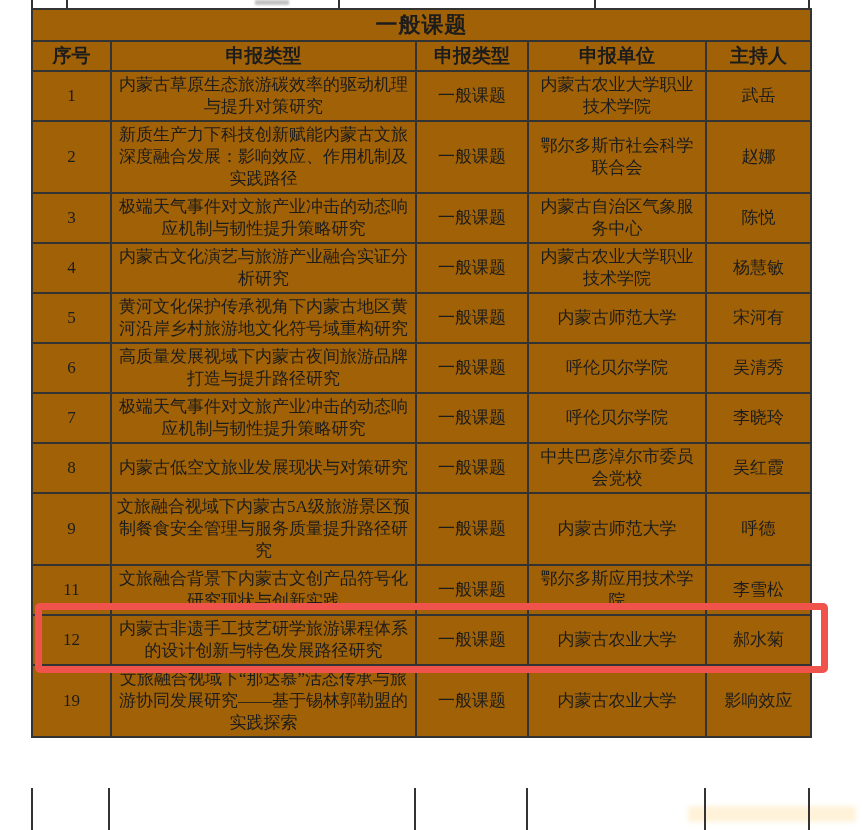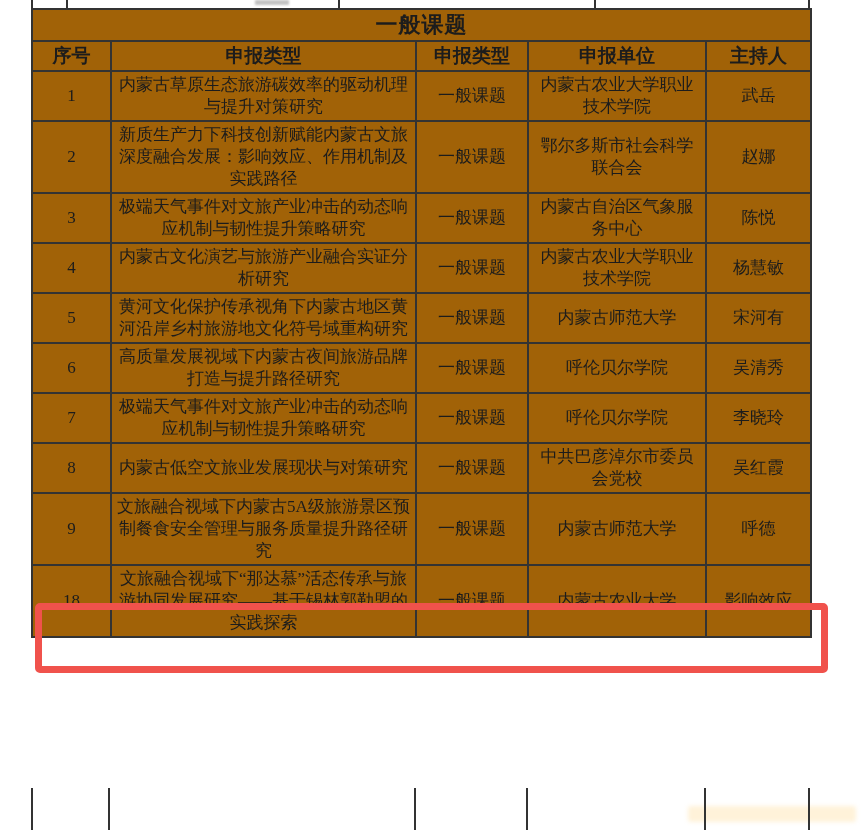--- a/index.html
+++ b/index.html
@@ -200,21 +200,35 @@
       <td class="cell-leader">吴红霞</td>
     </tr>
         <tr>
       <td class="cell-no">9</td>
       <td class="cell-title">文旅融合视域下内蒙古5A级旅游景区预制餐食安全管理与服务质量提升路径研究</td>
       <td class="cell-type">一般课题</td>
       <td class="cell-org">内蒙古师范大学</td>
       <td class="cell-leader">呼德</td>
     </tr>
         <tr>
-      <td class="cell-no">18</td>
+      <td class="cell-no">11</td>
+      <td class="cell-title">文旅融合背景下内蒙古文创产品符号化研究现状与创新实践</td>
+      <td class="cell-type">一般课题</td>
+      <td class="cell-org">鄂尔多斯应用技术学院</td>
+      <td class="cell-leader">李雪松</td>
+    </tr>
+        <tr>
+      <td class="cell-no">12</td>
+      <td class="cell-title">内蒙古非遗手工技艺研学旅游课程体系的设计创新与特色发展路径研究</td>
+      <td class="cell-type">一般课题</td>
+      <td class="cell-org">内蒙古农业大学</td>
+      <td class="cell-leader">郝水菊</td>
+    </tr>
+        <tr>
+      <td class="cell-no">19</td>
       <td class="cell-title">文旅融合视域下“那达慕”活态传承与旅游协同发展研究——基于锡林郭勒盟的实践探索</td>
       <td class="cell-type">一般课题</td>
       <td class="cell-org">内蒙古农业大学</td>
       <td class="cell-leader">影响效应</td>
     </tr>
       </tbody>
   </table>
 
   <div class="highlight-box" style="border-color: rgb(240, 82, 76); left: 35px; top: 603px; width: 793.016px; height: 70px;"></div>
 

